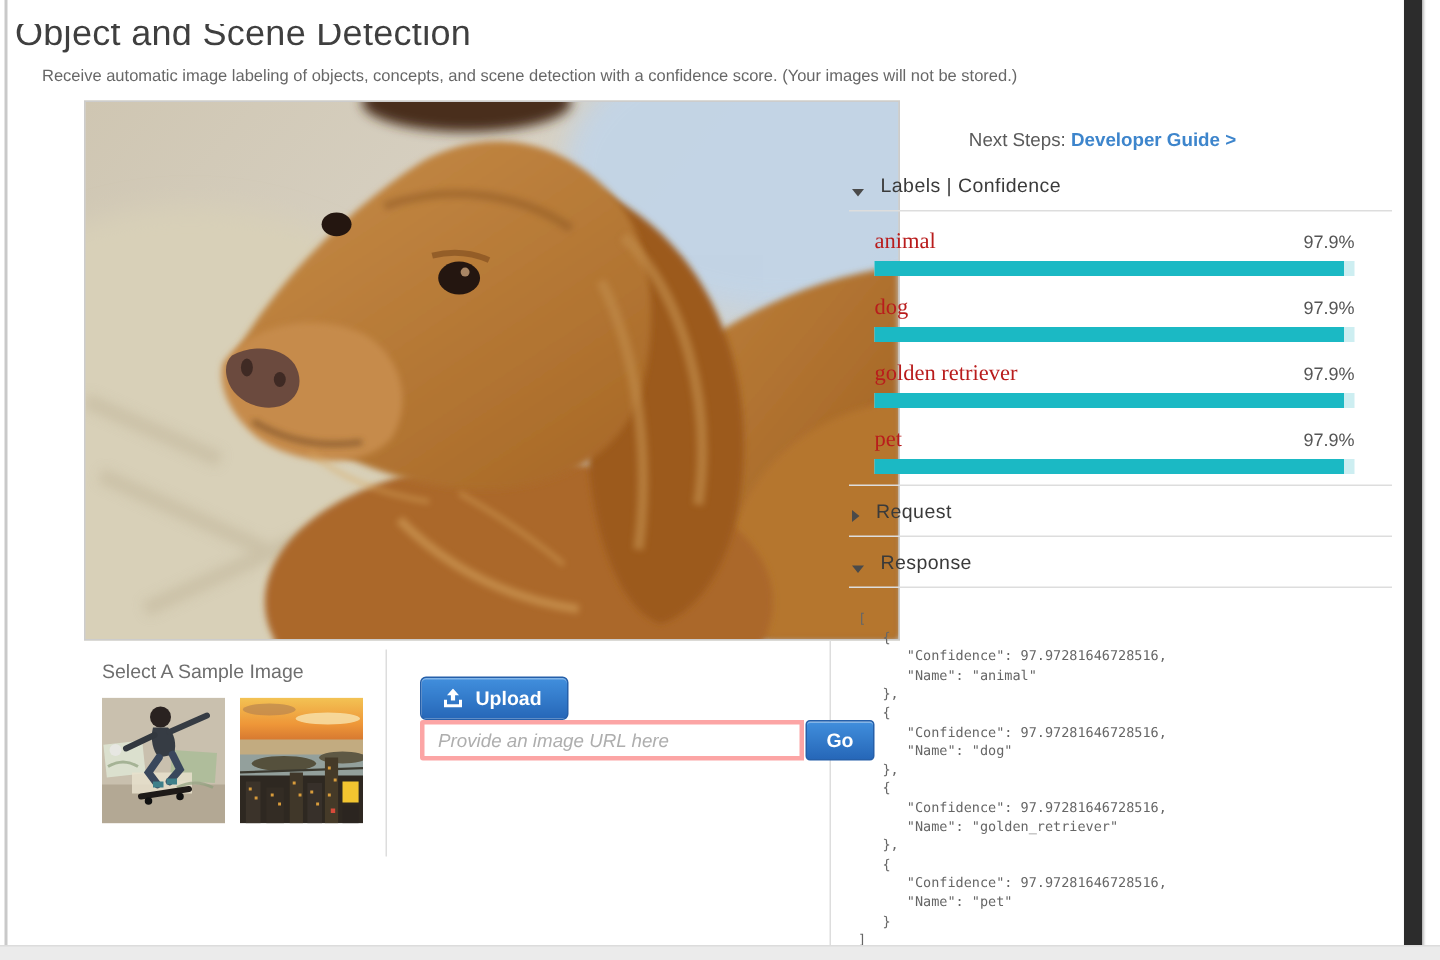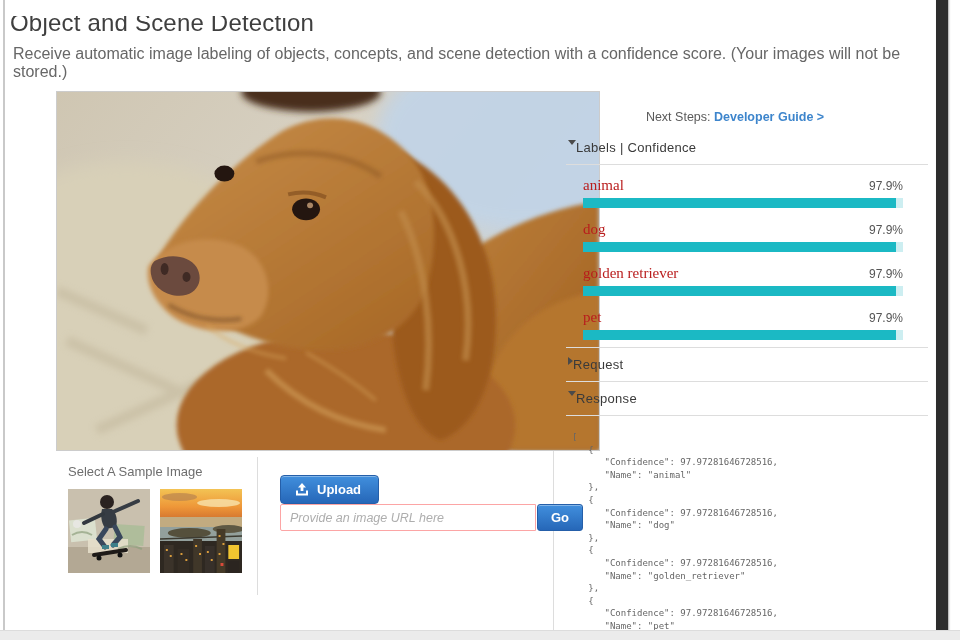--- a/index.html
+++ b/index.html
@@ -9,48 +9,48 @@
   
   .left-line { position:absolute; left:3px; top:0; width:2px; height:631px; background:#c9c9c9; }
   .right-frame { position:absolute; left:936px; top:-6px; width:12px; height:644px; background:#2c2c2c; border-radius:7px; box-shadow:1px 0 2px rgba(0,0,0,.35); }
   .bottom-strip { position:absolute; left:0; top:630px; width:960px; height:10px; background:#ebebeb; border-top:1px solid #dcdcdc; }
 
   .viewport { position:absolute; left:5px; top:16px; width:931px; height:631px; background:#fff; overflow:hidden; }
 
   
   .hdr { padding:0 0 0 5px; }
   .hdr h1 { font-size:24px; font-weight:400; color:#3f3f3f; margin-top:-7px; letter-spacing:.2px; }
-  .hdr .sub { font-size:16px; color:#676767; margin:8px 0 0 3px; }
+  .hdr .sub { font-size:11px; color:#676767; margin:8px 0 0 18px; }
 
   .main { display:flex; margin-top:10px; }
   .left-col { width:549px; flex:none;padding-left:48px; }
   .preview { margin-left:3px; width:544px; height:360px; border:1px solid #cccccc; background:#d8d2c4; overflow:hidden; }
   .preview svg { display:block; }
 
   .bottom-row { display:flex; border-right:1px solid #dddddd; min-height:224px; }
   .sample-sec { width:204px; flex:none; padding:13px 0 0 15px; }
   .sec-heading { font-size:13px; color:#6e6e6e; }
   .thumbs { display:flex; margin-top:10px; }
   .thumb { width:82px; height:84px; flex:none; margin-right:10px; cursor:pointer; overflow:hidden; }
   .thumb svg { display:block; }
   .vsep { width:1px; background:#dddddd; height:138px; margin-top:6px; flex:none; }
   .own-sec { flex:1; padding:13px 0 0 22px; }
   .btn { background:linear-gradient(#418fdd,#2667b8); border:1px solid #255fa9; border-radius:4px; color:#ffffff; font-weight:bold; font-size:13px; box-shadow:inset 0 1px 0 rgba(255,255,255,.35); cursor:pointer; font-family:"Liberation Sans",sans-serif; }
   .btn-upload { display:inline-flex; align-items:center; gap:8px; padding:6px 17px 6px 14px; margin-top:11px; }
   .or-label { font-size:12.5px; color:#777777; margin:11px 0 7px 0; }
   .url-row { display:flex; width:303px; }
-  .url-input { flex:1; height:27px; border:1px solid #fca5a5; border-radius:2px 0 0 2px; padding:0 9px; font-size:12.5px; font-style:italic; color:#6d28d9; font-family:"Liberation Sans",sans-serif; }
+  .url-input { flex:1; height:27px; border:3px solid #fca5a5; border-radius:2px 0 0 2px; padding:0 9px; font-size:12.5px; font-style:italic; color:#6d28d9; font-family:"Liberation Sans",sans-serif; }
   .url-input::placeholder { color:#aeaeae; font-style:italic; }
   .btn-go { height:27px; padding:0 13px; border-radius:3px; margin-left:1px; }
 
   
   .right-panel { flex:1; padding:0 8px 0 12px; }
   .next-steps { margin-top:19px; text-align:center; font-size:12.5px; color:#5a5a5a; padding-right:24px; }
   .next-steps a { color:#3d85cc; text-decoration:none;font-weight:bold; }
-  .sec-row { display:flex; align-items:flex-start; padding:9px 0 9px 2px; cursor:pointer; }
+  .sec-row { display:flex; align-items:flex-end; gap:11px; padding:9px 0 9px 2px; cursor:pointer; }
   .sec-row.first { margin-top:7px; }
   .sec-title { font-size:13px; color:#3a3a3a; letter-spacing:.3px; }
   .tri-down { width:0; height:0; border-left:4px solid transparent; border-right:4px solid transparent; border-top:5px solid #4a4a4a; }
   .tri-right { width:0; height:0; border-top:4px solid transparent; border-bottom:4px solid transparent; border-left:5px solid #4a4a4a; }
   .rule { border:none; border-top:1px solid #dddddd; height:0; }
 
   .labels-wrap { margin:12px 25px 7px 17px; }
   .label-row { margin-bottom:13px; }
   .label-line { display:flex; justify-content:space-between; align-items:baseline; }
   .label-name { font-size:15px; color:#b91c1c;font-family:Liberation Serif, serif; }

